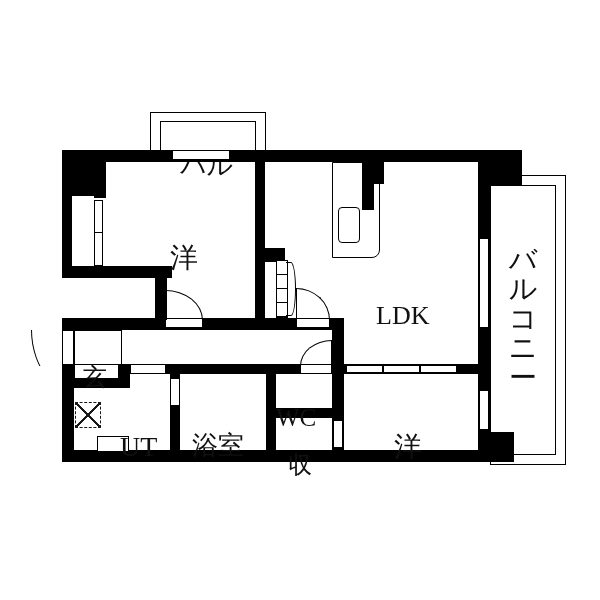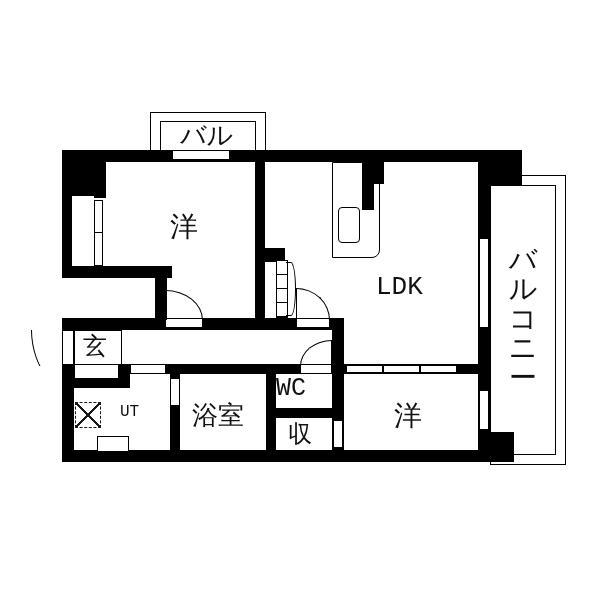--- a/index.html
+++ b/index.html
@@ -1,20 +1,20 @@
 <!DOCTYPE html>
 <html><head>
 <meta charset="utf-8">
 <style>
   html,body{margin:0;padding:0;background:#fff;}
   body{width:600px;height:600px;position:relative;overflow:hidden;font-family:"DejaVu Sans",sans-serif;}
   .w{position:absolute;background:#000;}
   .r{position:absolute;background:#fff;}
   .o{position:absolute;border:1.5px solid #000;background:#fff;box-sizing:border-box;}
-  .lbl{position:absolute;color:#111;font-family:Liberation Mono, monospace;line-height:1;white-space:nowrap;}
+  .lbl{position:absolute;color:#111;font-family:Liberation Serif, serif;line-height:1;white-space:nowrap;margin-top:29px;}
   .vlbl{position:absolute;color:#111;font-size:28px;line-height:1.05;width:34px;text-align:center;}
   .arc{position:absolute;border:1.5px solid #000;box-sizing:border-box;}
 </style>
 </head>
 <body>
 
 <div>
 
   <div class="o" style="left:150px;top:112px;width:116px;height:44px;"></div>
   <div class="o" style="left:160px;top:121px;width:96px;height:36px;"></div>
@@ -101,17 +101,17 @@
 
   <div class="o" style="left:332px;top:162px;width:48px;height:96px;border-radius:0 0 8px 0;"></div>
   <div class="w" style="left:362px;top:162px;width:22px;height:22px;"></div>
   <div class="w" style="left:362px;top:162px;width:12px;height:48px;"></div>
   <div class="o" style="left:338px;top:207px;width:22px;height:36px;border-radius:4px;"></div>
 
   <div class="lbl" style="left:170px;top:215px;font-size:28px;">洋</div>
   <div class="lbl" style="left:376px;top:274px;font-size:26px;">LDK</div>
   <div class="lbl" style="left:394px;top:404px;font-size:28px;">洋</div>
   <div class="lbl" style="left:83px;top:336px;font-size:24px;">玄</div>
-  <div class="lbl" style="left:120px;top:404px;font-size:16px;">UT</div>
+  <div class="lbl" style="left:120px;top:404px;font-size:28px;">UT</div>
   <div class="lbl" style="left:192px;top:404px;font-size:26px;">浴室</div>
   <div class="lbl" style="left:276px;top:376px;font-size:25px;">WC</div>
   <div class="lbl" style="left:288px;top:424px;font-size:24px;">収</div>
 </div>
 
 </body></html>

